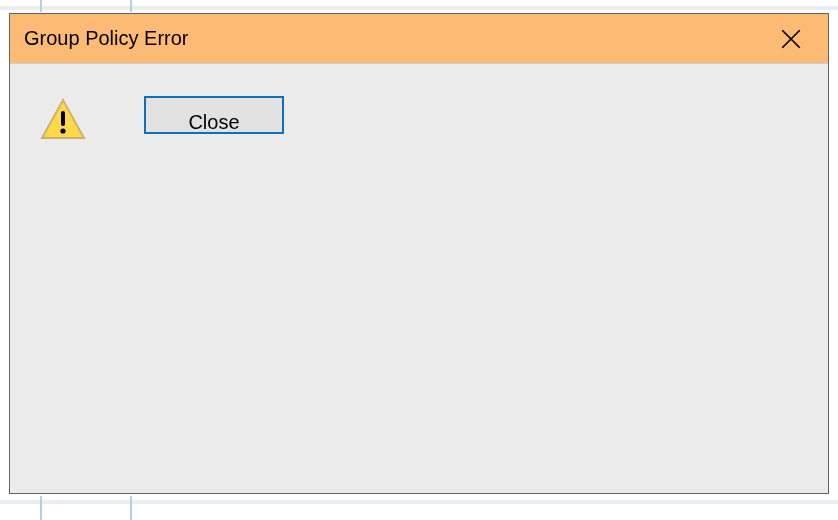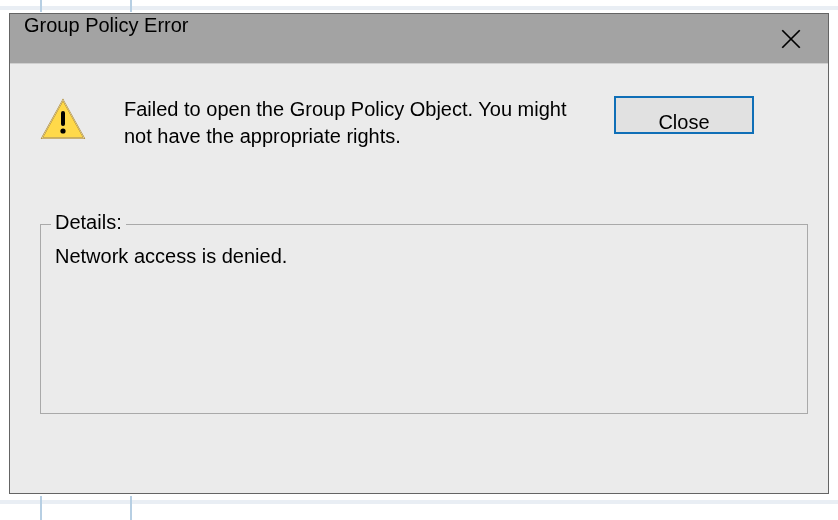--- a/index.html
+++ b/index.html
@@ -19,23 +19,24 @@
       left: 9px;
       top: 13px;
       width: 820px;
       height: 481px;
       background: #ebebeb;
       border: 1px solid #646464;
     }
     .titlebar {
       height: 50px;
       display: flex;
+      align-items: center;
       justify-content: space-between;
       padding: 0 10px 0 14px;
-      background: #a3a3a3;
+      background: #fdba74;
       border-bottom: 1px solid #cfcfcf;
     }
     .title {
       font-size: 20px;
       color: #000;
     }
     .close-x {
       width: 54px;
       height: 50px;
       display: flex;
@@ -150,25 +151,20 @@
     <div class="main-row">
       <div class="warn-icon">
         <svg viewBox="0 0 46 42">
           <polygon points="23,2 44,40 2,40" fill="#ffd94a" stroke="#a07400" stroke-width="1.5"></polygon>
           <polygon points="23,2 44,40 2,40" fill="none" stroke="#ffffff" stroke-width="0.6"></polygon>
           <rect x="21" y="13" width="4" height="15" rx="2" fill="#000"></rect>
           <circle cx="23" cy="33" r="2.6" fill="#000"></circle>
         </svg>
       </div>
 
-      <div class="message">Failed to open the Group Policy Object.  You might not have the appropriate rights.</div>
 
       <button class="close-btn">Close</button>
     </div>
 
-    <div class="details-group">
-      <div class="details-legend">Details:</div>
-      <div class="details-text">Network access is denied.</div>
-    </div>
 
   </div>
 
 </div>
 
 </body></html>

